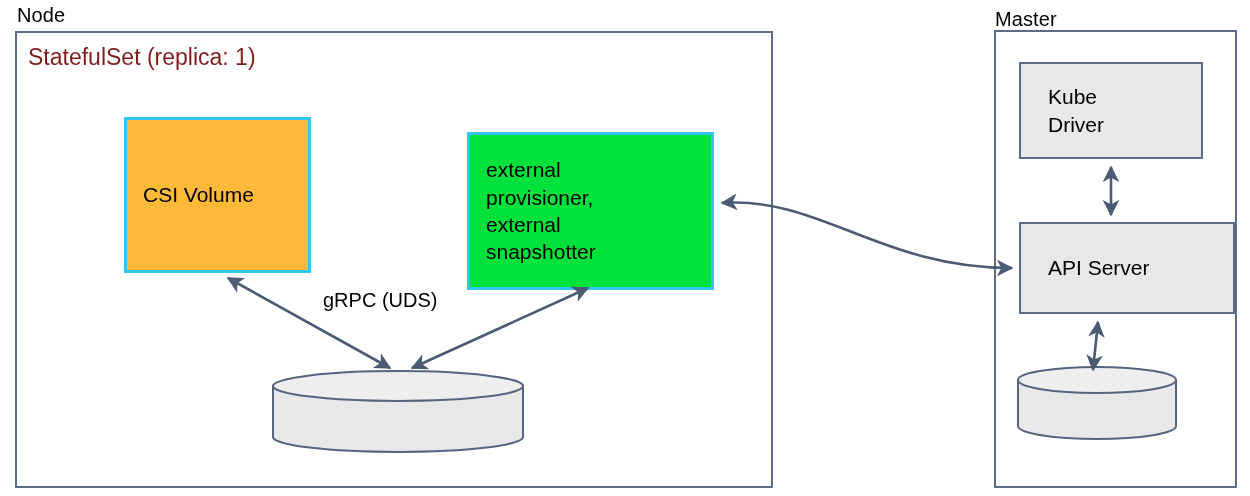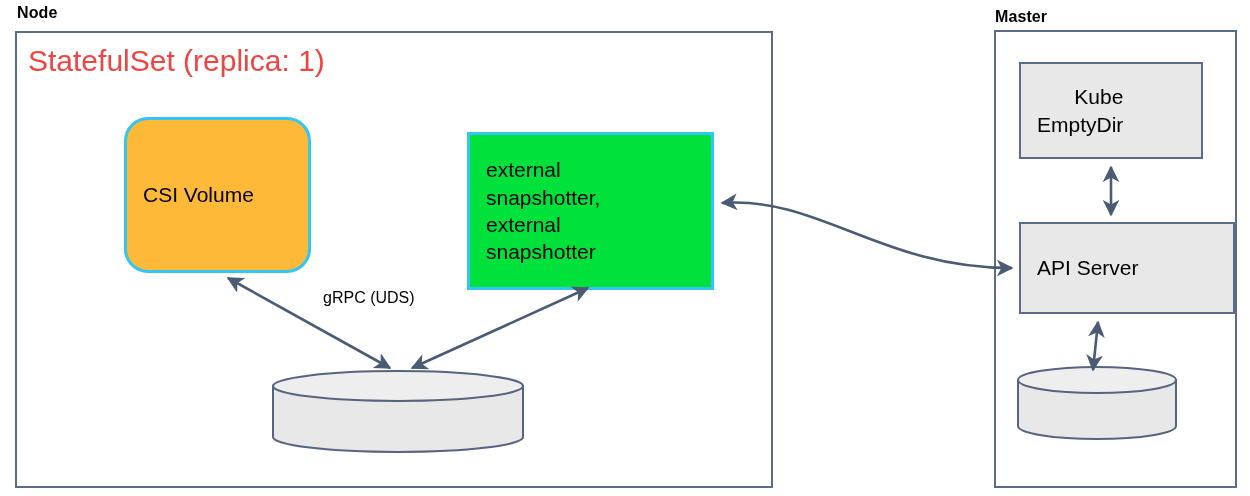--- a/index.html
+++ b/index.html
@@ -16,37 +16,37 @@
     position: relative;
     width: 1250px;
     height: 496px;
     background: #ffffff;
     overflow: hidden;
   }
   .abs { position: absolute; }
 
   
   .group-label {
-    font-weight: bold;
-    font-size: 16px;
+    font-weight: normal;
+    font-size: 20px;
     color: #000000;
     letter-spacing: 0.1px;
     white-space: nowrap;
     text-align: right;
   }
 
   
   .container-box {
     border: 2px solid #5a6c87;
     background: #ffffff;
     box-sizing: border-box;
   }
   .container-title {
-    font-size: 30px;
-    color: #ef4444;
+    font-size: 23px;
+    color: #7f1d1d;
     white-space: nowrap;
   }
 
   
   .node-box {
     box-sizing: border-box;
     display: flex;
     align-items: center;
     justify-content: flex-start;
   }
@@ -62,31 +62,31 @@
     border: 3px solid #33c6f4;
   }
   .box-green {
     background: #00e13c;
     border: 3px solid #33c6f4;
   }
   .box-gray {
     background: #e8e8e8;
     border: 2px solid #5a6c87;
   }
-  .box-gray .txt { font-size: 21px; padding-left: 16px; text-align: right; }
+  .box-gray .txt { font-size: 21px; padding-left: 27px; }
   .cyl-label {
     position: absolute;
     font-size: 20px;
     color: #000000;
     white-space: nowrap;
   }
 
   
   .edge-label {
-    font-size: 16px;
+    font-size: 20px;
     color: #000000;
     white-space: nowrap;
   }
 
   svg.overlay {
     position: absolute;
     left: 0; top: 0;
     width: 1250px;
     height: 496px;
     pointer-events: none;
@@ -96,47 +96,47 @@
 <body>
 
 <div id="canvas">
 
   <div class="abs group-label" style="left:17px; top:4px;">Node</div>
 
   <div class="abs container-box" style="left:15px; top:31px; width:758px; height:457px;"></div>
 
   <div class="abs container-title" style="left:28px; top:44px;">StatefulSet (replica: 1)</div>
 
-  <div class="abs node-box box-orange" style="left:124px; top:117px; width:187px; height:156px;border-radius:24px;">
+  <div class="abs node-box box-orange" style="left:124px; top:117px; width:187px; height:156px;">
     <div class="txt">
       <div>CSI Volume</div>
     </div>
   </div>
 
   <div class="abs node-box box-green" style="left:467px; top:120px; width:247px; height:158px;margin-top:12px;">
     <div class="txt">
       <div>external</div>
-      <div>snapshotter,</div>
+      <div>provisioner,</div>
       <div>external</div>
       <div>snapshotter</div>
     </div>
   </div>
 
   <div class="abs edge-label" style="left:323px; top:289px;">gRPC (UDS)</div>
 
   <div class="cyl-label" style="left:291px; top:405px;">EmptyDir Volume</div>
 
   <div class="abs group-label" style="left:995px; top:8px;">Master</div>
 
   <div class="abs container-box" style="left:994px; top:30px; width:243px; height:458px;"></div>
 
   <div class="abs node-box box-gray" style="left:1019px; top:62px; width:184px; height:97px;">
     <div class="txt">
       <div>Kube</div>
-      <div>EmptyDir</div>
+      <div>Driver</div>
     </div>
   </div>
 
   <div class="abs node-box box-gray" style="left:1019px; top:222px; width:216px; height:92px;">
     <div class="txt">
       <div>API Server</div>
     </div>
   </div>
 
   <div class="cyl-label" style="left:1037px; top:396px;">etcd</div>

